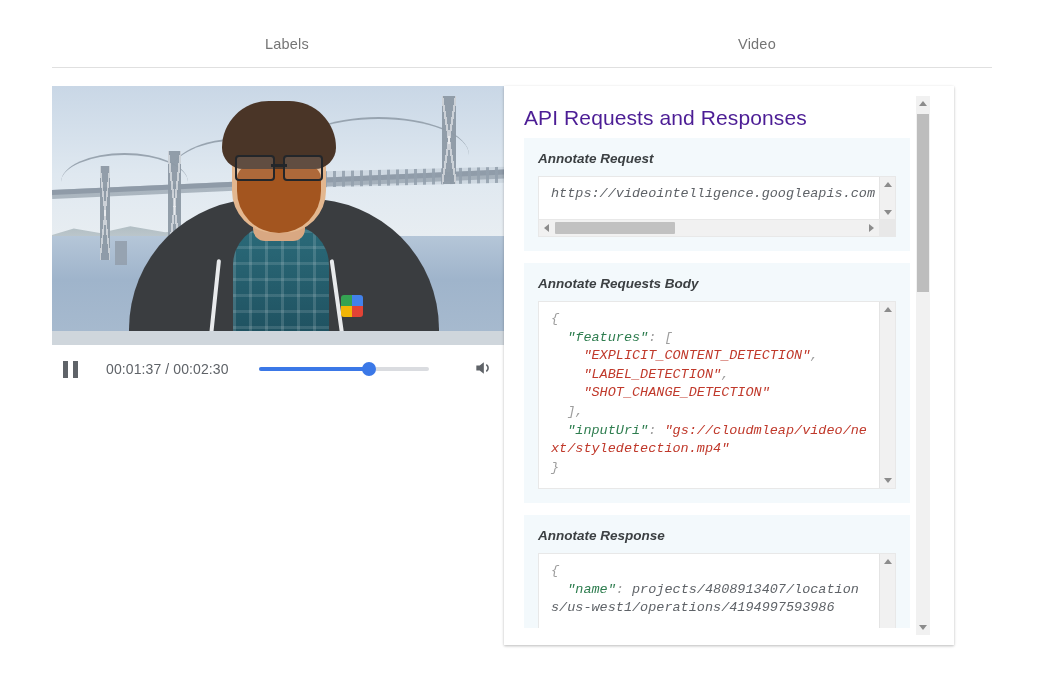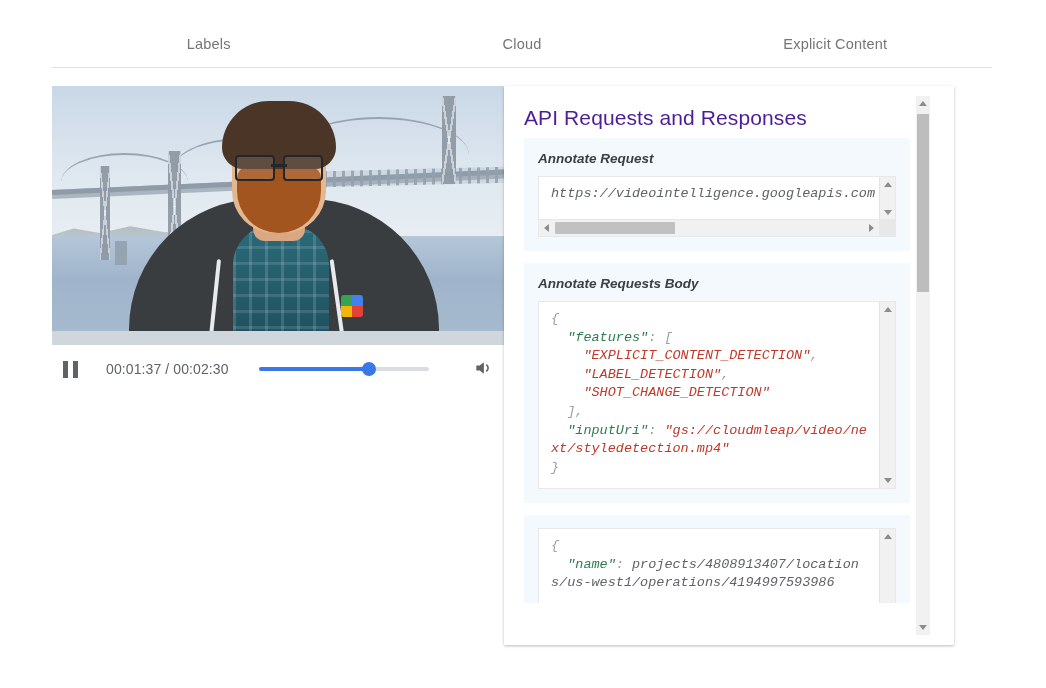--- a/index.html
+++ b/index.html
@@ -355,24 +355,21 @@
 </head>
 <body>
 
 <div id="page">
 
   <div class="tabbar">
     <div class="tab">
       <span>Labels</span>
     </div>
     <div class="tab">
-      <span>Cloud</span>
-    </div>
-    <div class="tab">
-      <span>Explicit Content</span>
+      <span>Video</span>
     </div>
   </div>
 
   <div class="player">
     <div class="video-frame">
       <div class="sky"></div>
       <div class="far-hills"></div>
       <div class="bay"></div>
 
       <div class="cable" style="left:2%; top:26%; width:28%; height:56px;"></div>
@@ -477,20 +474,21 @@
   <span class="k">"inputUri"</span><span class="p">:</span> <span class="s">"gs://cloudmleap/video/next/styledetection.mp4"</span>
 <span class="p">}</span></div>
           <div class="vsb">
             <div class="arrow-up"></div>
             <div class="arrow-dn"></div>
           </div>
         </div>
       </div>
 
       <div class="section" style="padding-bottom:0;">
+        <div class="section-label">Annotate Response</div>
         <div class="code-box" style="border-bottom:none;">
           <div class="code-area wrap" id="respbody" style="height:74px; padding-right:20px;"><span class="p">{</span>
   <span class="k">"name"</span><span class="p">:</span> projects/4808913407/locations/us-west1/operations/4194997593986</div>
           <div class="vsb">
             <div class="arrow-up"></div>
           </div>
         </div>
       </div>
 
     </div>

